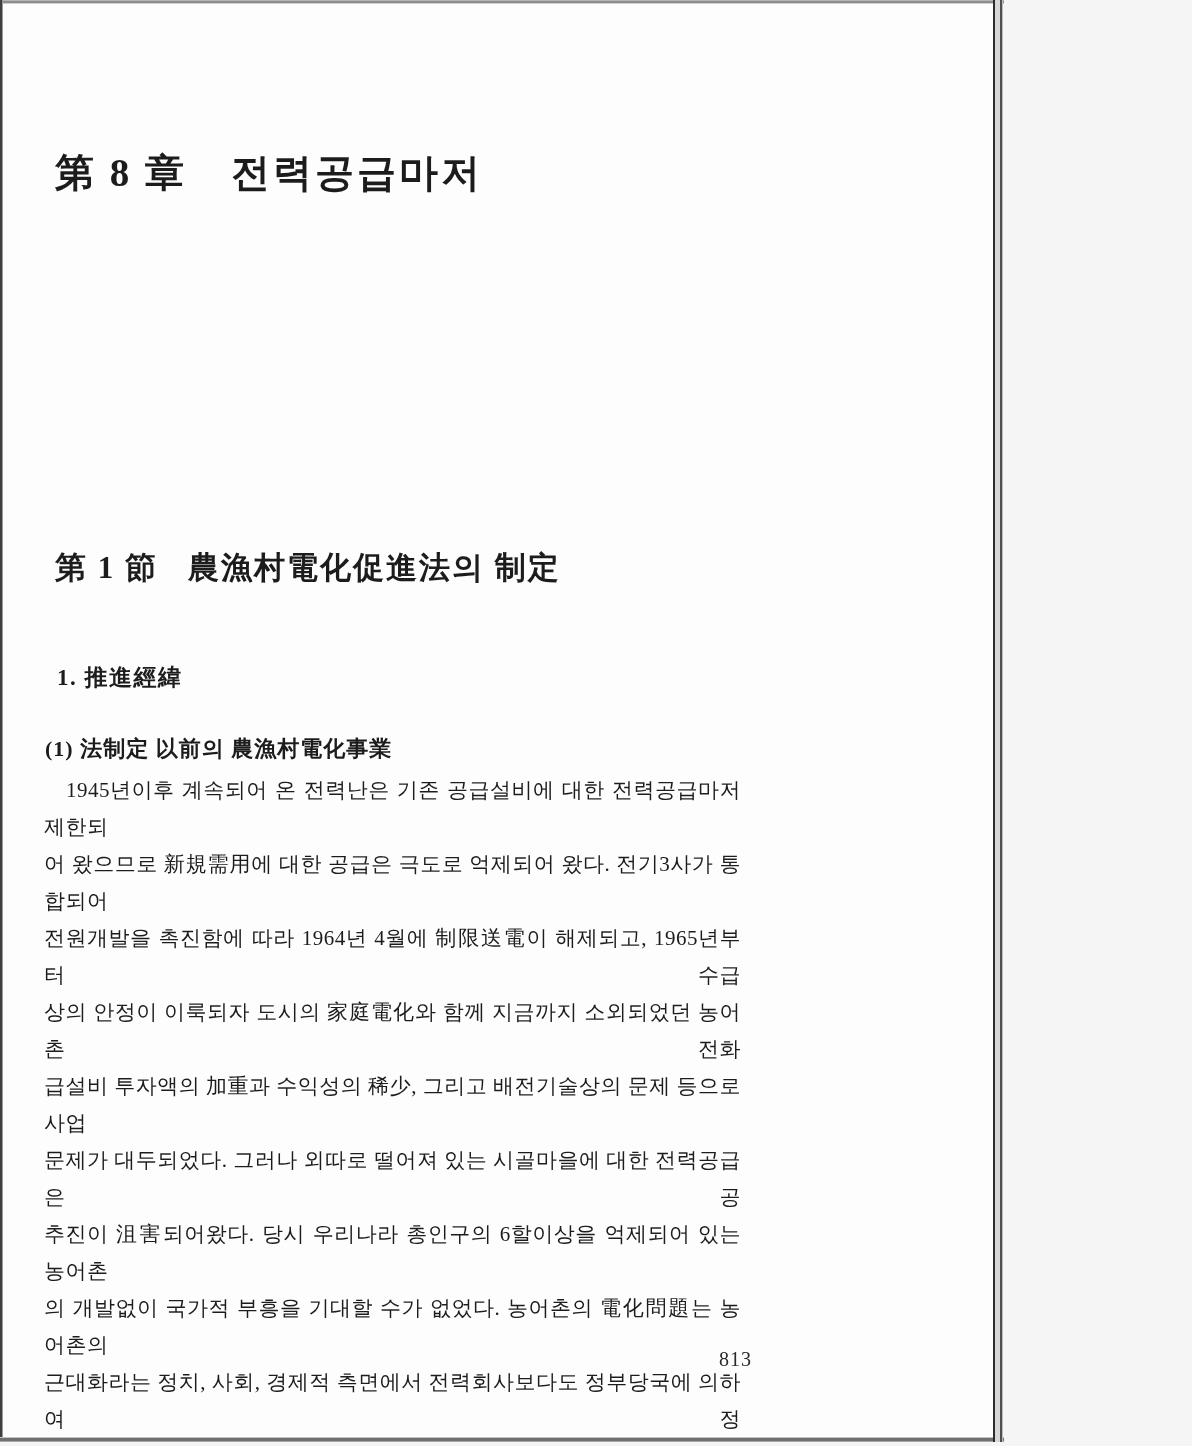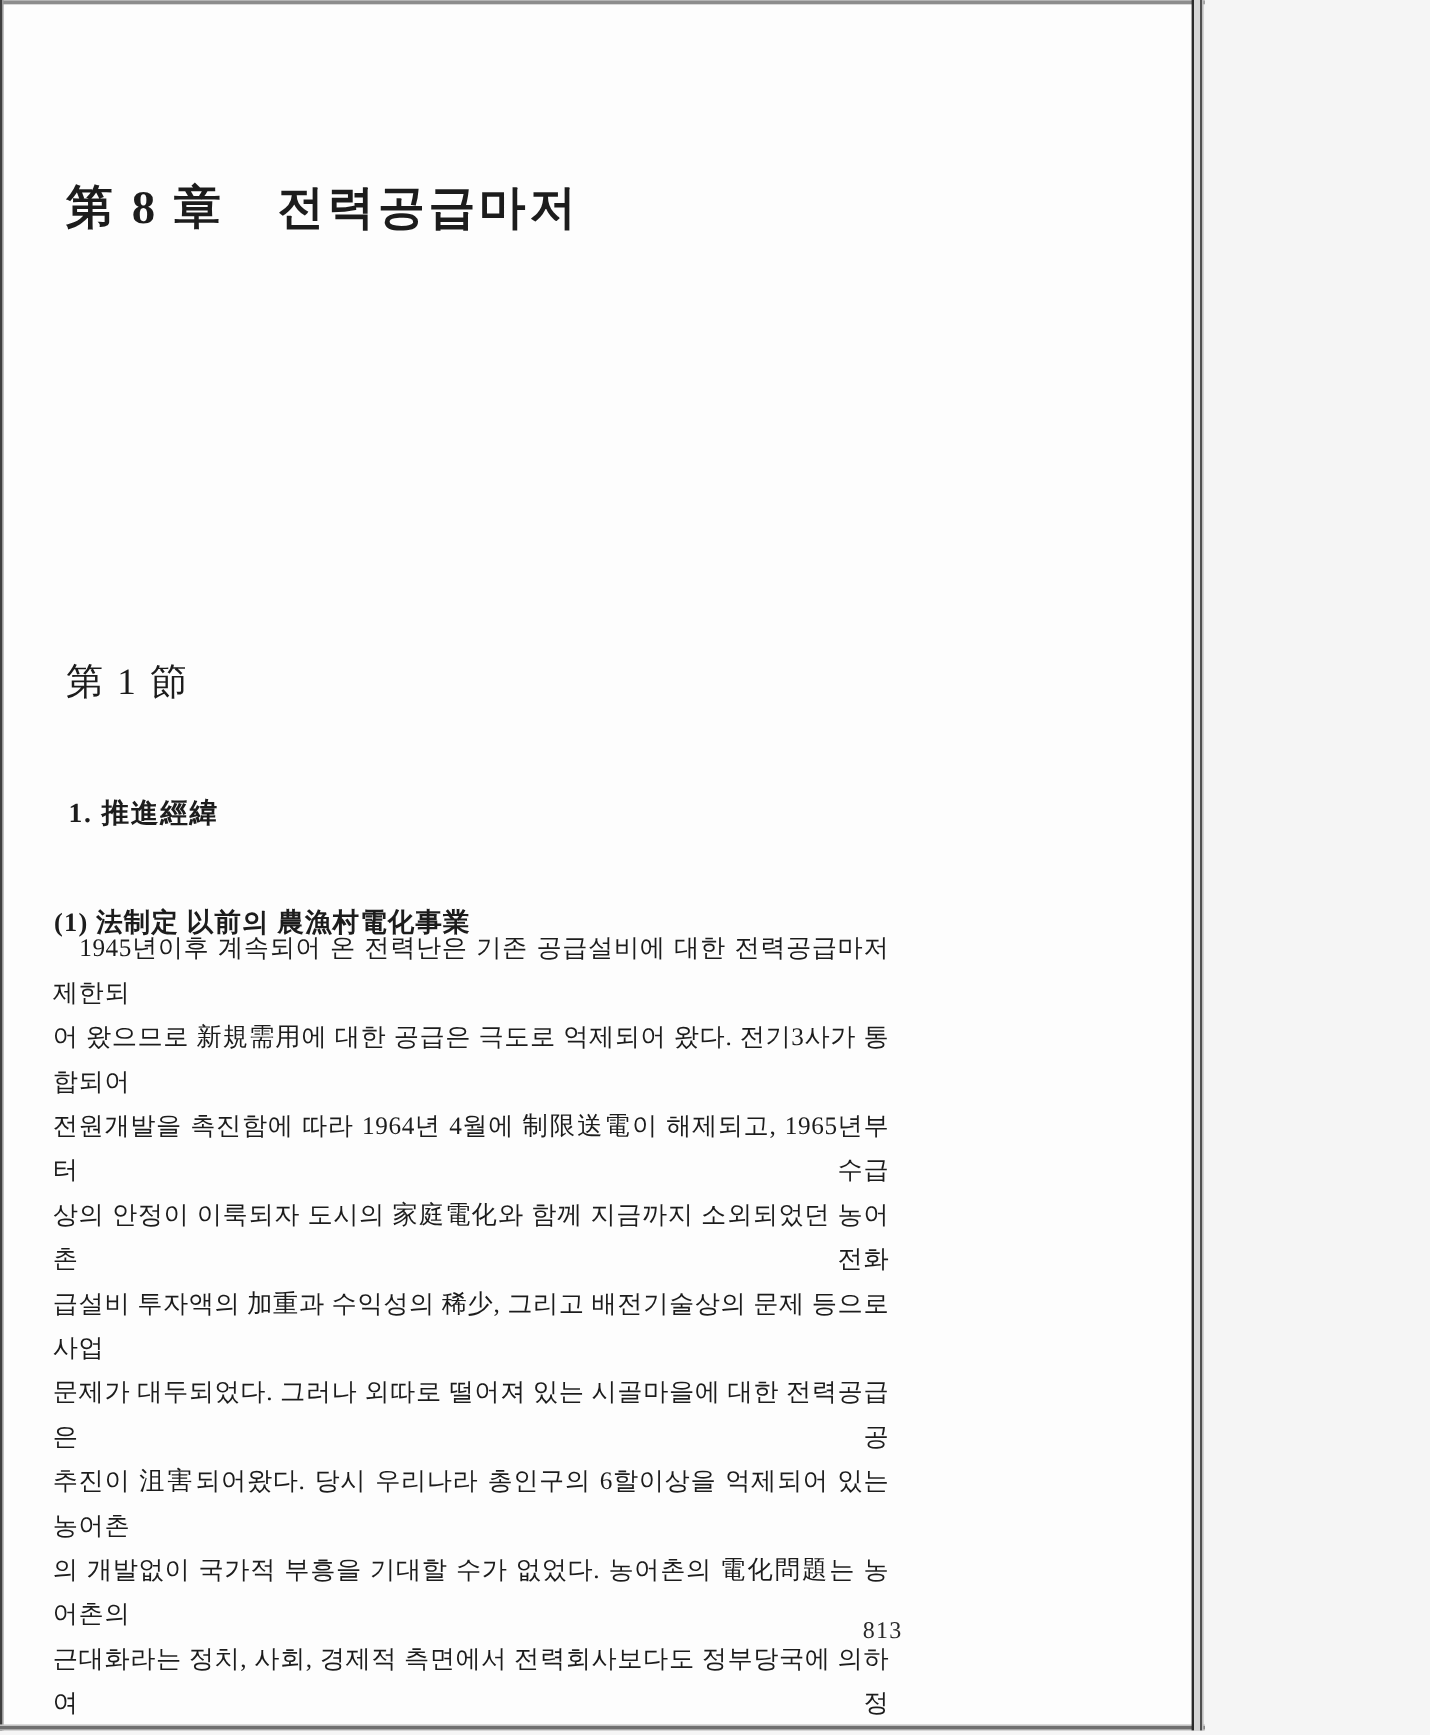--- a/index.html
+++ b/index.html
@@ -30,29 +30,29 @@
     background:linear-gradient(90deg,#2a2a2a 0 2px,#d6d6d6 2px 7px,#4f4f4f 7px 9px,#bdbdbd 9px 10px);}
 
   .chapter-heading{
     position:absolute;left:55px;top:146px;
     display:flex;align-items:baseline;gap:44px;
     font-size:39px;font-weight:700;letter-spacing:3px;white-space:nowrap;
   }
   .section-heading{
     position:absolute;left:55px;top:547px;
     display:flex;align-items:baseline;gap:30px;
-    font-size:31px;font-weight:400;letter-spacing:2px;white-space:nowrap;
+    font-size:31px;font-weight:700;letter-spacing:2px;white-space:nowrap;
   }
   .sub-heading-1{
     position:absolute;left:57px;top:662px;
     font-size:23px;font-weight:700;letter-spacing:1.5px;white-space:nowrap;
   }
   .sub-heading-2{
     position:absolute;left:45px;top:734px;
-    font-size:22px;font-weight:700;letter-spacing:1px;white-space:nowrap;margin-top:20px;
+    font-size:22px;font-weight:700;letter-spacing:1px;white-space:nowrap;
   }
   .body-text{
     position:absolute;left:44px;top:772px;width:697px;
     font-size:21px;line-height:37px;letter-spacing:0.5px;
   }
   .paragraph{margin:0;}
   .line{
     text-align:justify;
     text-align-last:justify;
   }
@@ -68,20 +68,21 @@
 
 <div class="page">
 
   <h1 class="chapter-heading">
     <span>第 8 章</span>
     <span>전력공급마저</span>
   </h1>
 
   <h2 class="section-heading">
     <span>第 1 節</span>
+    <span>農漁村電化促進法의 制定</span>
   </h2>
 
   <h3 class="sub-heading-1">1. 推進經緯</h3>
 
   <h4 class="sub-heading-2">(1) 法制定  以前의  農漁村電化事業</h4>
 
   <div class="body-text">
       <div class="paragraph">
         <div class="line first">1945년이후 계속되어 온 전력난은 기존 공급설비에 대한 전력공급마저 제한되</div>
         <div class="line">어 왔으므로 新規需用에 대한 공급은 극도로 억제되어 왔다. 전기3사가 통합되어</div>

